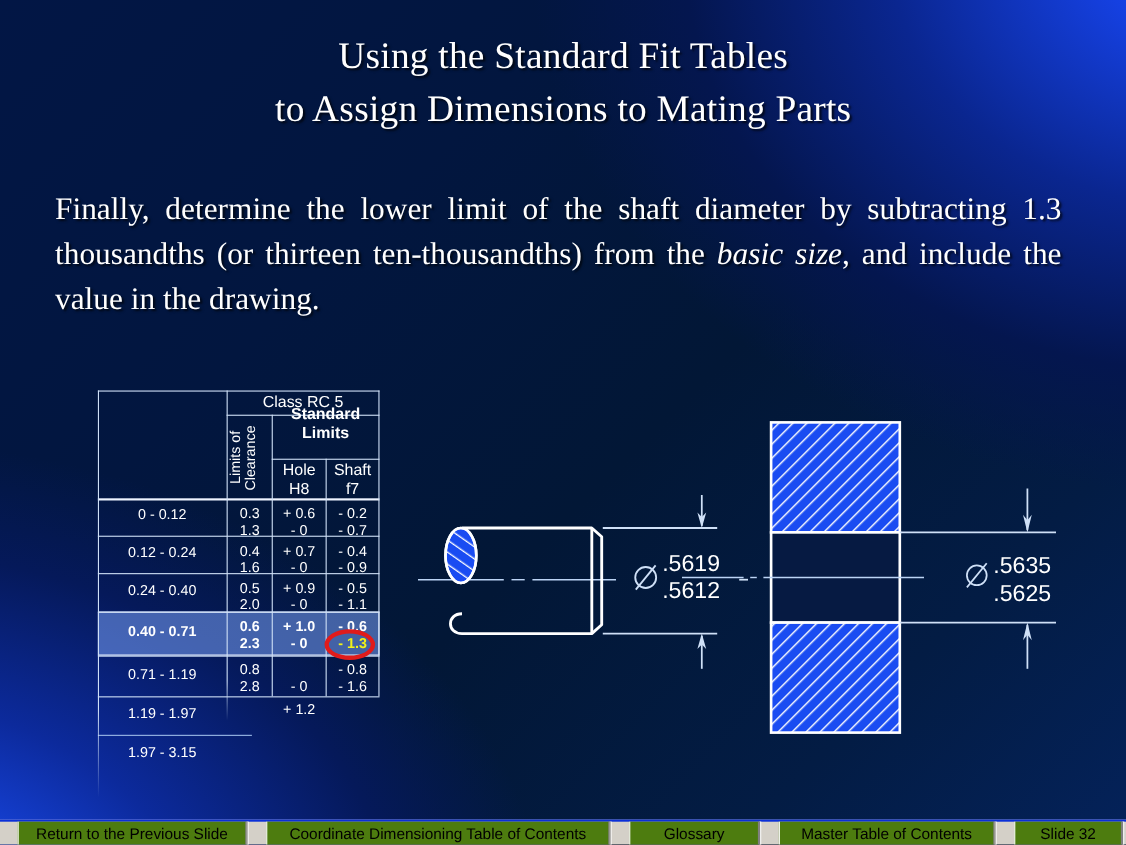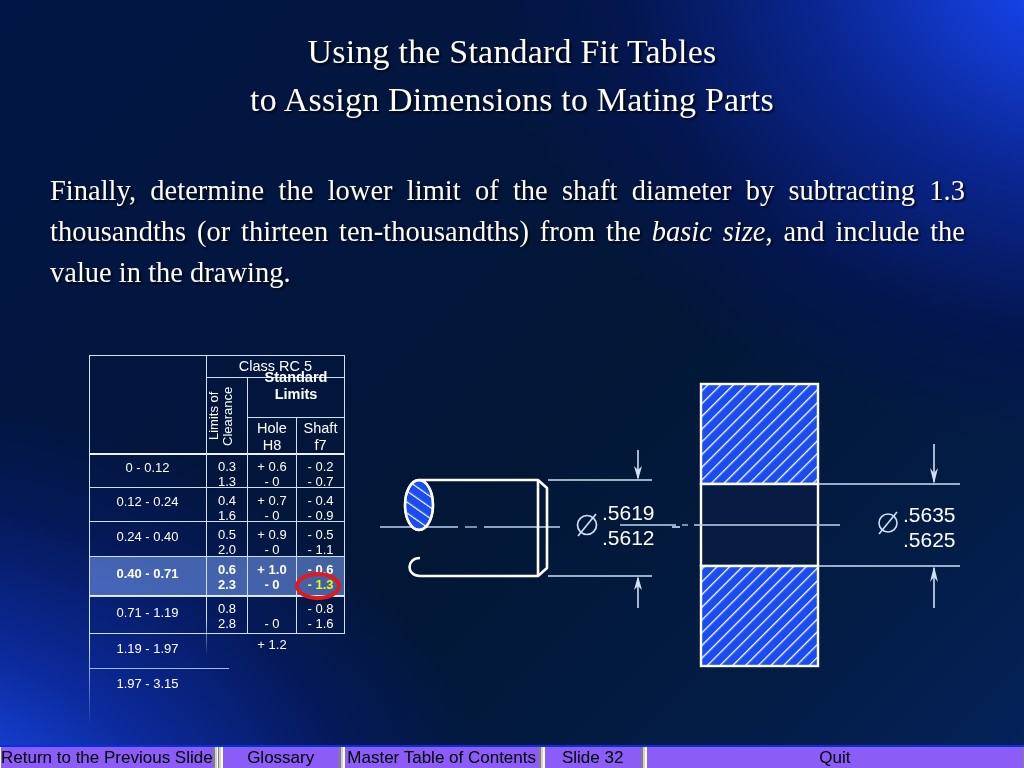--- a/index.html
+++ b/index.html
@@ -113,31 +113,32 @@
     position: absolute;
     left: 0; bottom: 0;
     width: 1024px; height: 23px;
     background: #d4d0c8;
     display: flex;
     align-items: stretch;
     border-top: 2px solid #0a2fd8;
     box-sizing: border-box;
   }
   .navbtn {
-    background: #8b5cf6;
+    background: #4d7c0f;
     color: #000000;
-    font-size: 17px;
+    font-size: 14px;
     display: flex;
     align-items: center;
     justify-content: center;
     border-left: 1px solid #ffffff;
     border-right: 1px solid #808080;
     box-sizing: border-box;
     cursor: pointer;
     white-space: nowrap;
+    margin-left: 16px;
   }
   .navsep {
     width: 4px;
     background: #d4d0c8;
     border-left: 1px solid #808080;
     border-right: 1px solid #ffffff;
     box-sizing: border-box;
   }
 </style>
 </head>
@@ -328,20 +329,21 @@
         <line x1="259" y1="164" x2="277" y2="142"></line>
       </g>
     </svg>
     <div class="dimtext" style="left:283px; top:132px;">.5635</div>
     <div class="dimtext" style="left:283px; top:157px;">.5625</div>
   </div>
 
   <div id="navbar">
     <div class="navbtn" style="flex:0 0 208px;">Return to the Previous Slide</div>
     <div class="navsep"></div>
+    <div class="navbtn" style="flex:0 0 312px;">Coordinate Dimensioning Table of Contents</div>
     <div class="navsep"></div>
     <div class="navbtn" style="flex:0 0 118px;">Glossary</div>
     <div class="navsep"></div>
     <div class="navbtn" style="flex:0 0 196px;">Master Table of Contents</div>
     <div class="navsep"></div>
     <div class="navbtn" style="flex:0 0 98px;">Slide 32</div>
     <div class="navsep"></div>
     <div class="navbtn" style="flex:1 1 auto;">Quit</div>
   </div>
 

